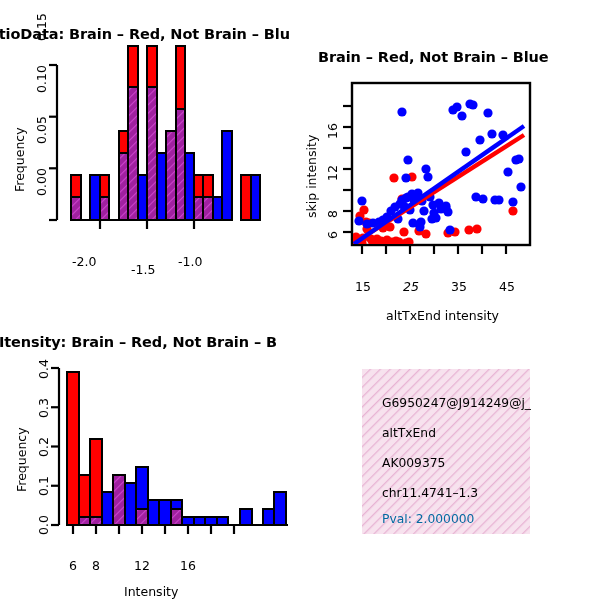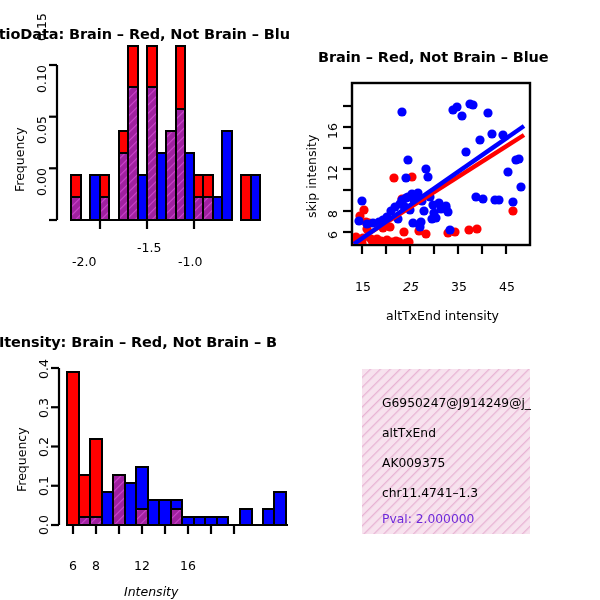--- a/index.html
+++ b/index.html
@@ -49,21 +49,21 @@
     transform: rotate(-90deg);
   }
   svg { display: block; }
 
   .infobox-text {
     position: absolute;
     font-size: 12.3px;
     white-space: nowrap;
     color: #000000;
   }
-  .infobox-text.pval { color: #6d28d9; }
+  .infobox-text.pval { color: #0369a1; }
 </style>
 </head>
 <body>
 
 <div class="figure">
 
   <div class="panel" style="left:0px; top:0px; width:300px; height:310px;">
 
     <div class="panel-title" style="left:-22px; top:26px;">RatioData: Brain – Red, Not Brain – Blu</div>
 
@@ -142,21 +142,21 @@
         <rect x="222" y="91.2" width="10" height="88.8" fill="#0000ff"></rect>
       </g>
     </svg>
 
     <div class="tick-label vert" style="left:34px; top:196px;">0.00</div>
     <div class="tick-label vert" style="left:34px; top:144px;">0.05</div>
     <div class="tick-label vert" style="left:34px; top:93px;">0.10</div>
     <div class="tick-label vert" style="left:34px; top:41px;">0.15</div>
 
     <div class="tick-label" style="left:72px; top:254px;">-2.0</div>
-    <div class="tick-label" style="left:131px; top:240px;margin-left:6px;">-1.5</div>
+    <div class="tick-label" style="left:131px; top:262px;">-1.5</div>
     <div class="tick-label" style="left:178px; top:254px;">-1.0</div>
   </div>
 
   <div class="panel" style="left:288px; top:0px; width:300px; height:310px;margin-top:23px;">
 
     <div class="panel-title" style="left:30px; top:26px;">Brain – Red, Not Brain – Blue</div>
 
     <div class="axis-title vert" style="left:16px; top:195px;">skip intensity</div>
 
     <div class="axis-title" style="left:98px; top:285px;">altTxEnd intensity</div>
@@ -314,21 +314,21 @@
     <div class="tick-label" style="left:163px; top:256px;">35</div>
     <div class="tick-label" style="left:211px; top:256px;">45</div>
   </div>
 
   <div class="panel" style="left:0px; top:310px; width:300px; height:290px;">
 
     <div class="panel-title" style="left:-26px; top:24px;">ne Itensity: Brain – Red, Not Brain – B</div>
 
     <div class="axis-title vert" style="left:14px; top:182px;">Frequency</div>
 
-    <div class="axis-title" style="left:124px; top:274px;font-style:italic;">Intensity</div>
+    <div class="axis-title" style="left:124px; top:274px;">Intensity</div>
 
     <svg width="300" height="240" style="position:absolute;left:0;top:40px;">
       <defs>
         <pattern id="purpleHatch2" patternUnits="userSpaceOnUse" width="6" height="6" patternTransform="rotate(45)">
           <rect width="6" height="6" fill="#a020a0"></rect>
           <line x1="0" y1="0" x2="0" y2="6" stroke="#cc44cc" stroke-width="2.2"></line>
         </pattern>
       </defs>
 
       <g stroke="#000" stroke-width="2.2" fill="none">

